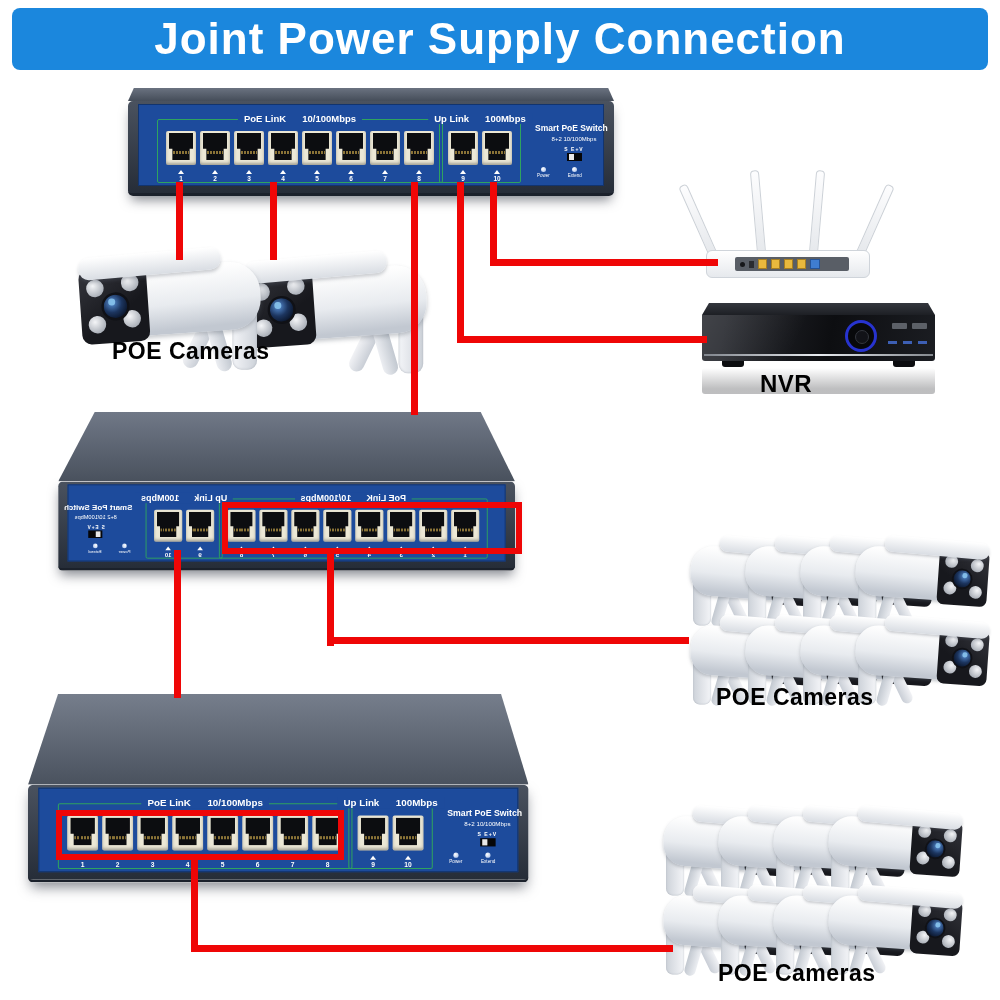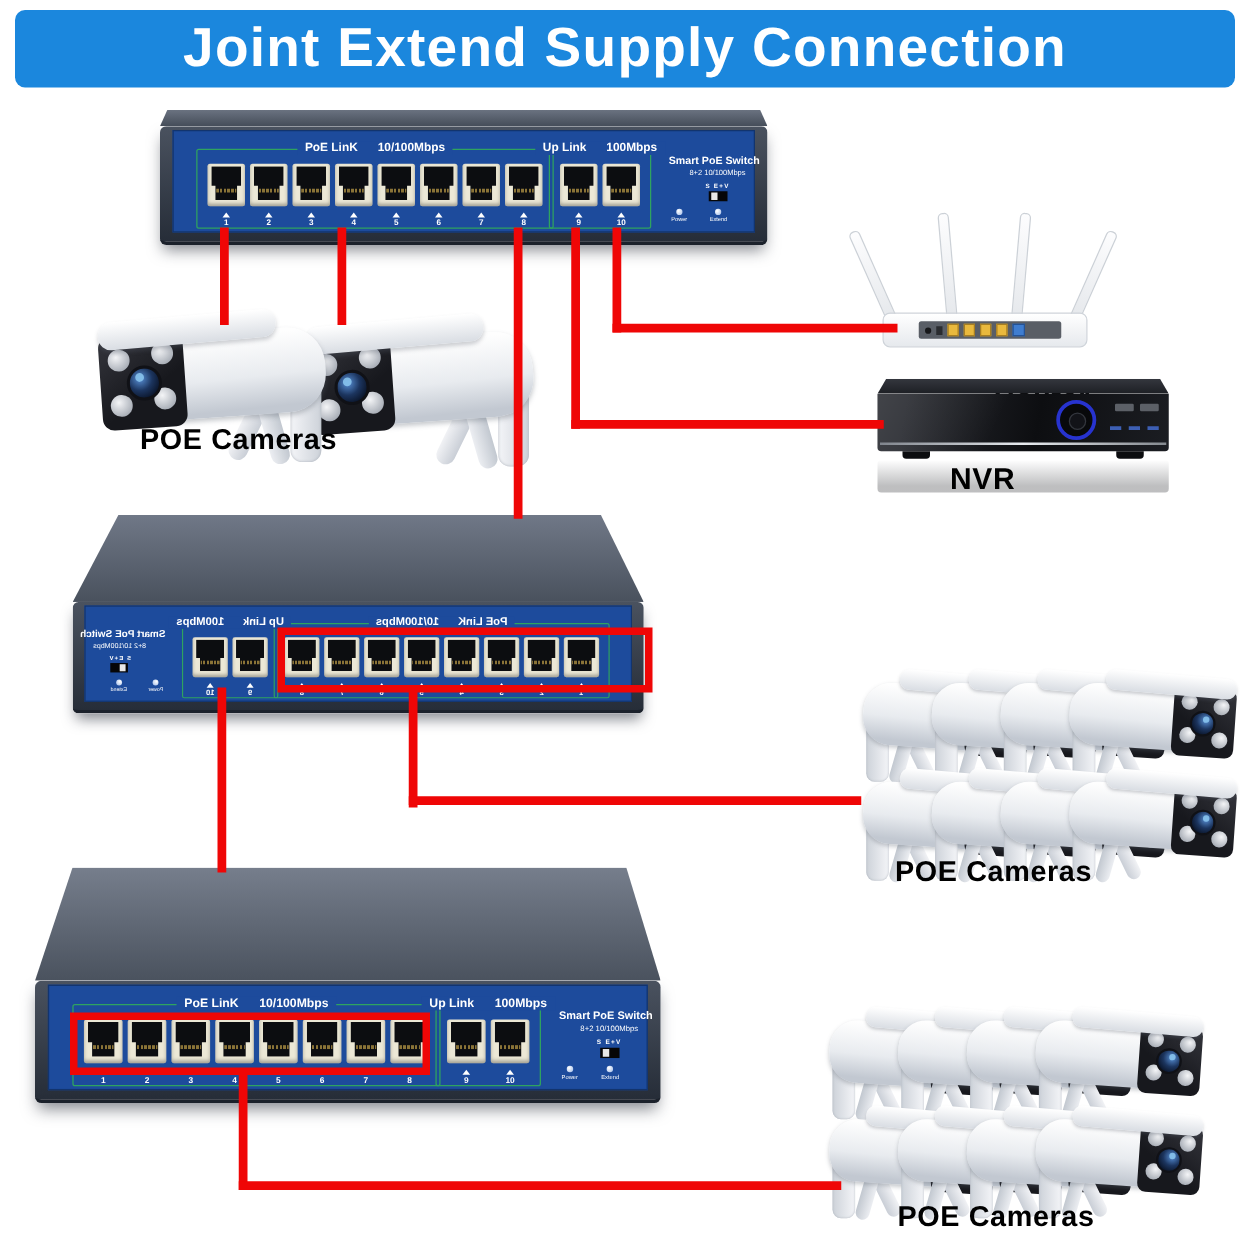--- a/index.html
+++ b/index.html
@@ -130,21 +130,21 @@
   
   .dev-label{position:absolute;font-size:23px;font-weight:bold;color:#000;letter-spacing:.5px;
              white-space:nowrap;}
 </style>
 </head>
 <body>
 
 <div class="stage">
 
   <div class="banner">
-    <h1>Joint Extend Supply Connection</h1>
+    <h1>Joint Power Supply Connection</h1>
   </div>
 
   <div class="sw sw--top" style="left:128px;top:88px;">
     <div class="slab"></div>
     <div class="chassis">
       <div class="face">
         <div class="grp grp-poe">
           <div class="grp-labels">
             <span>PoE LinK</span>
             <span>10/100Mbps</span>

